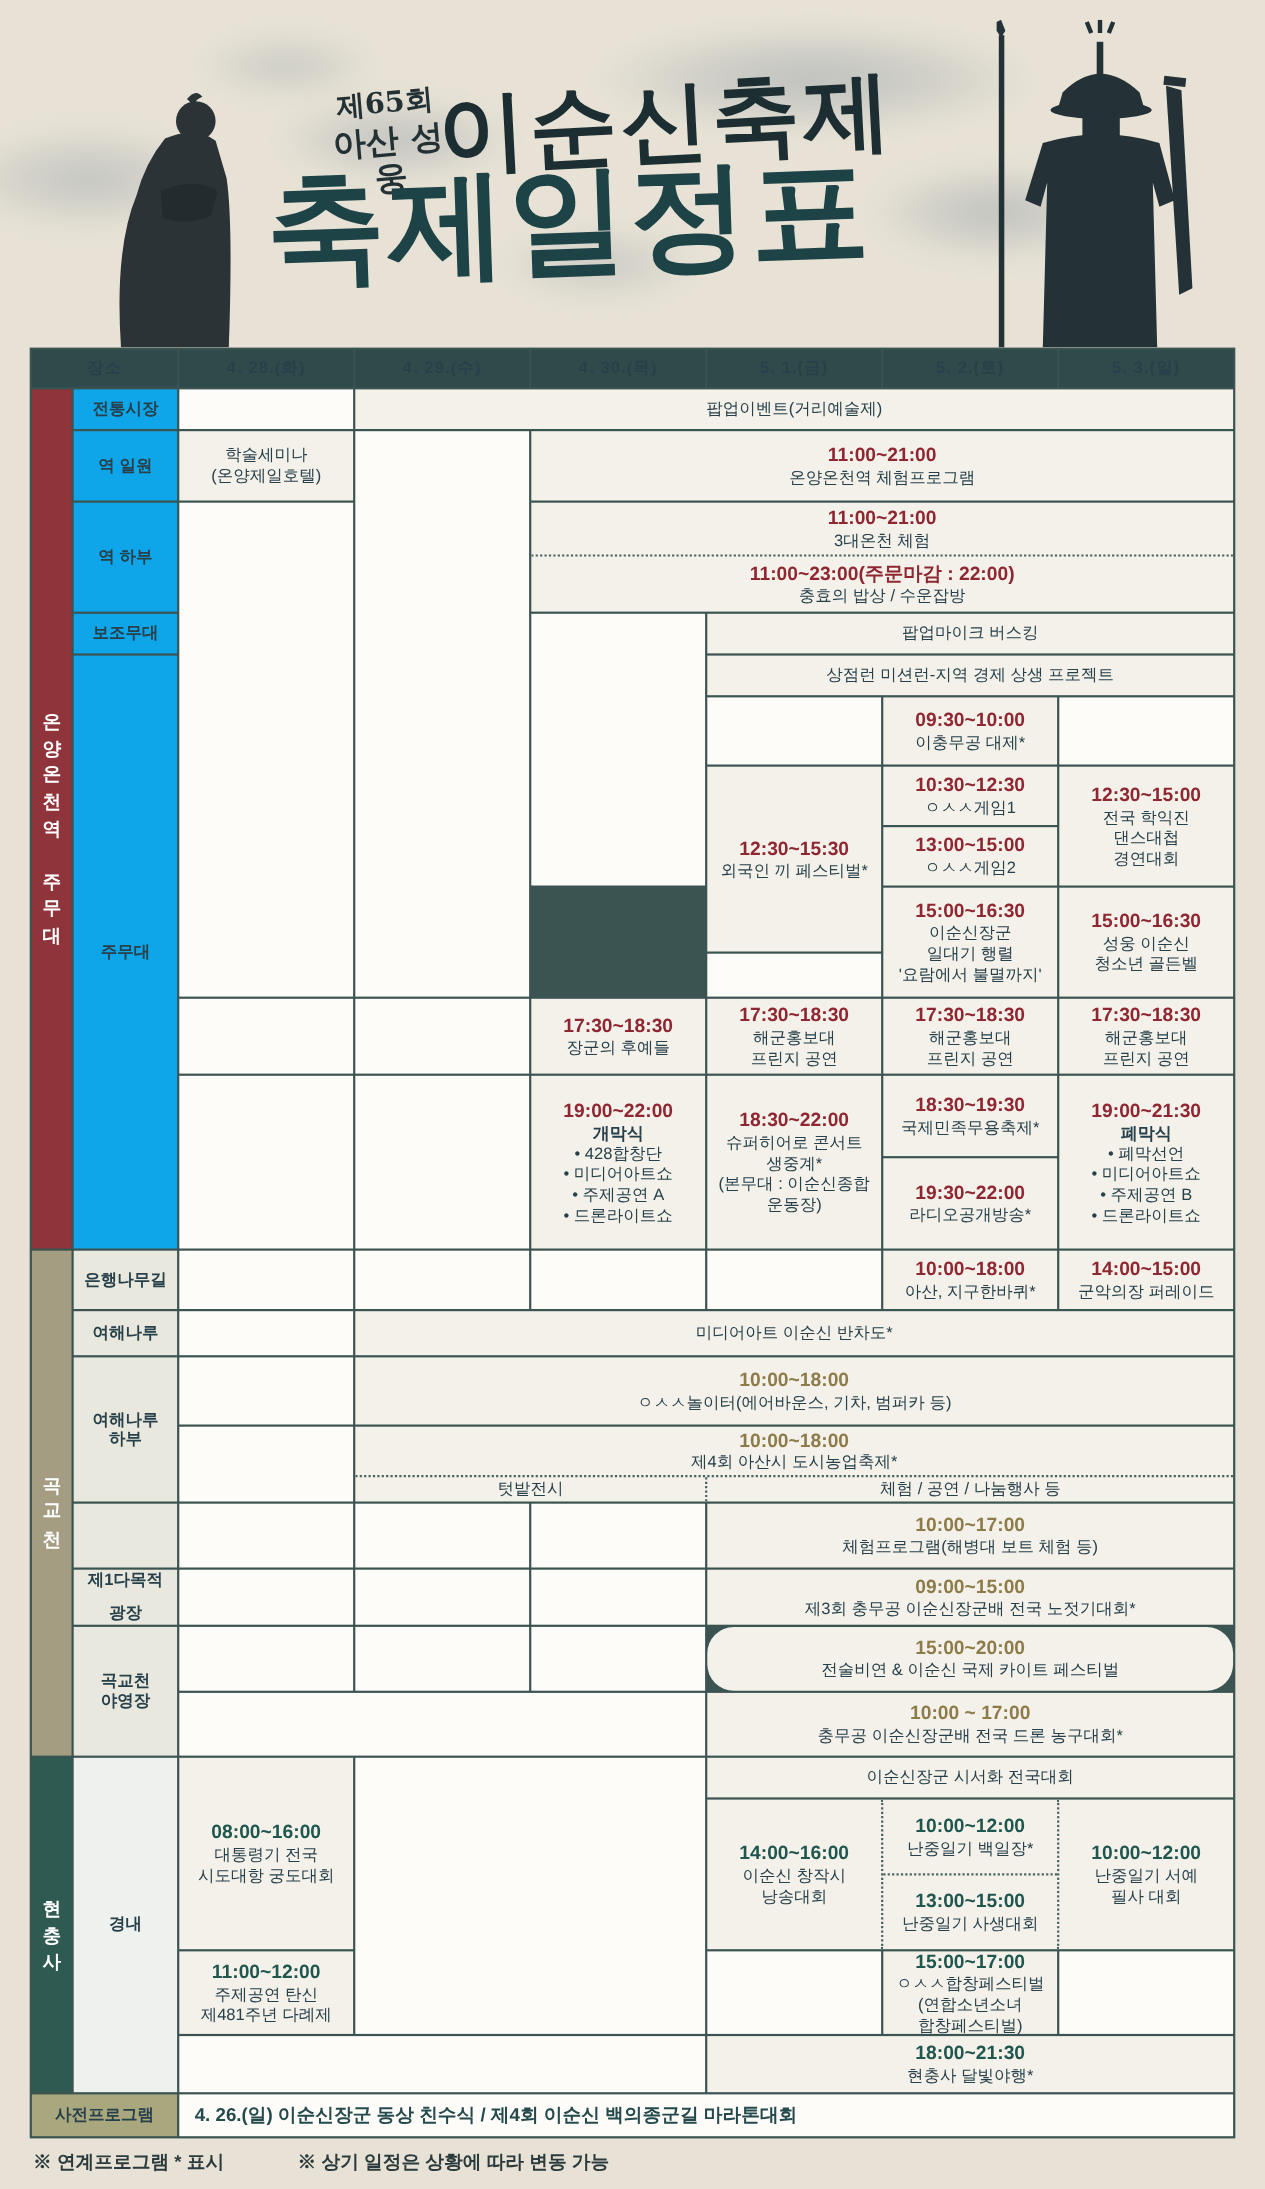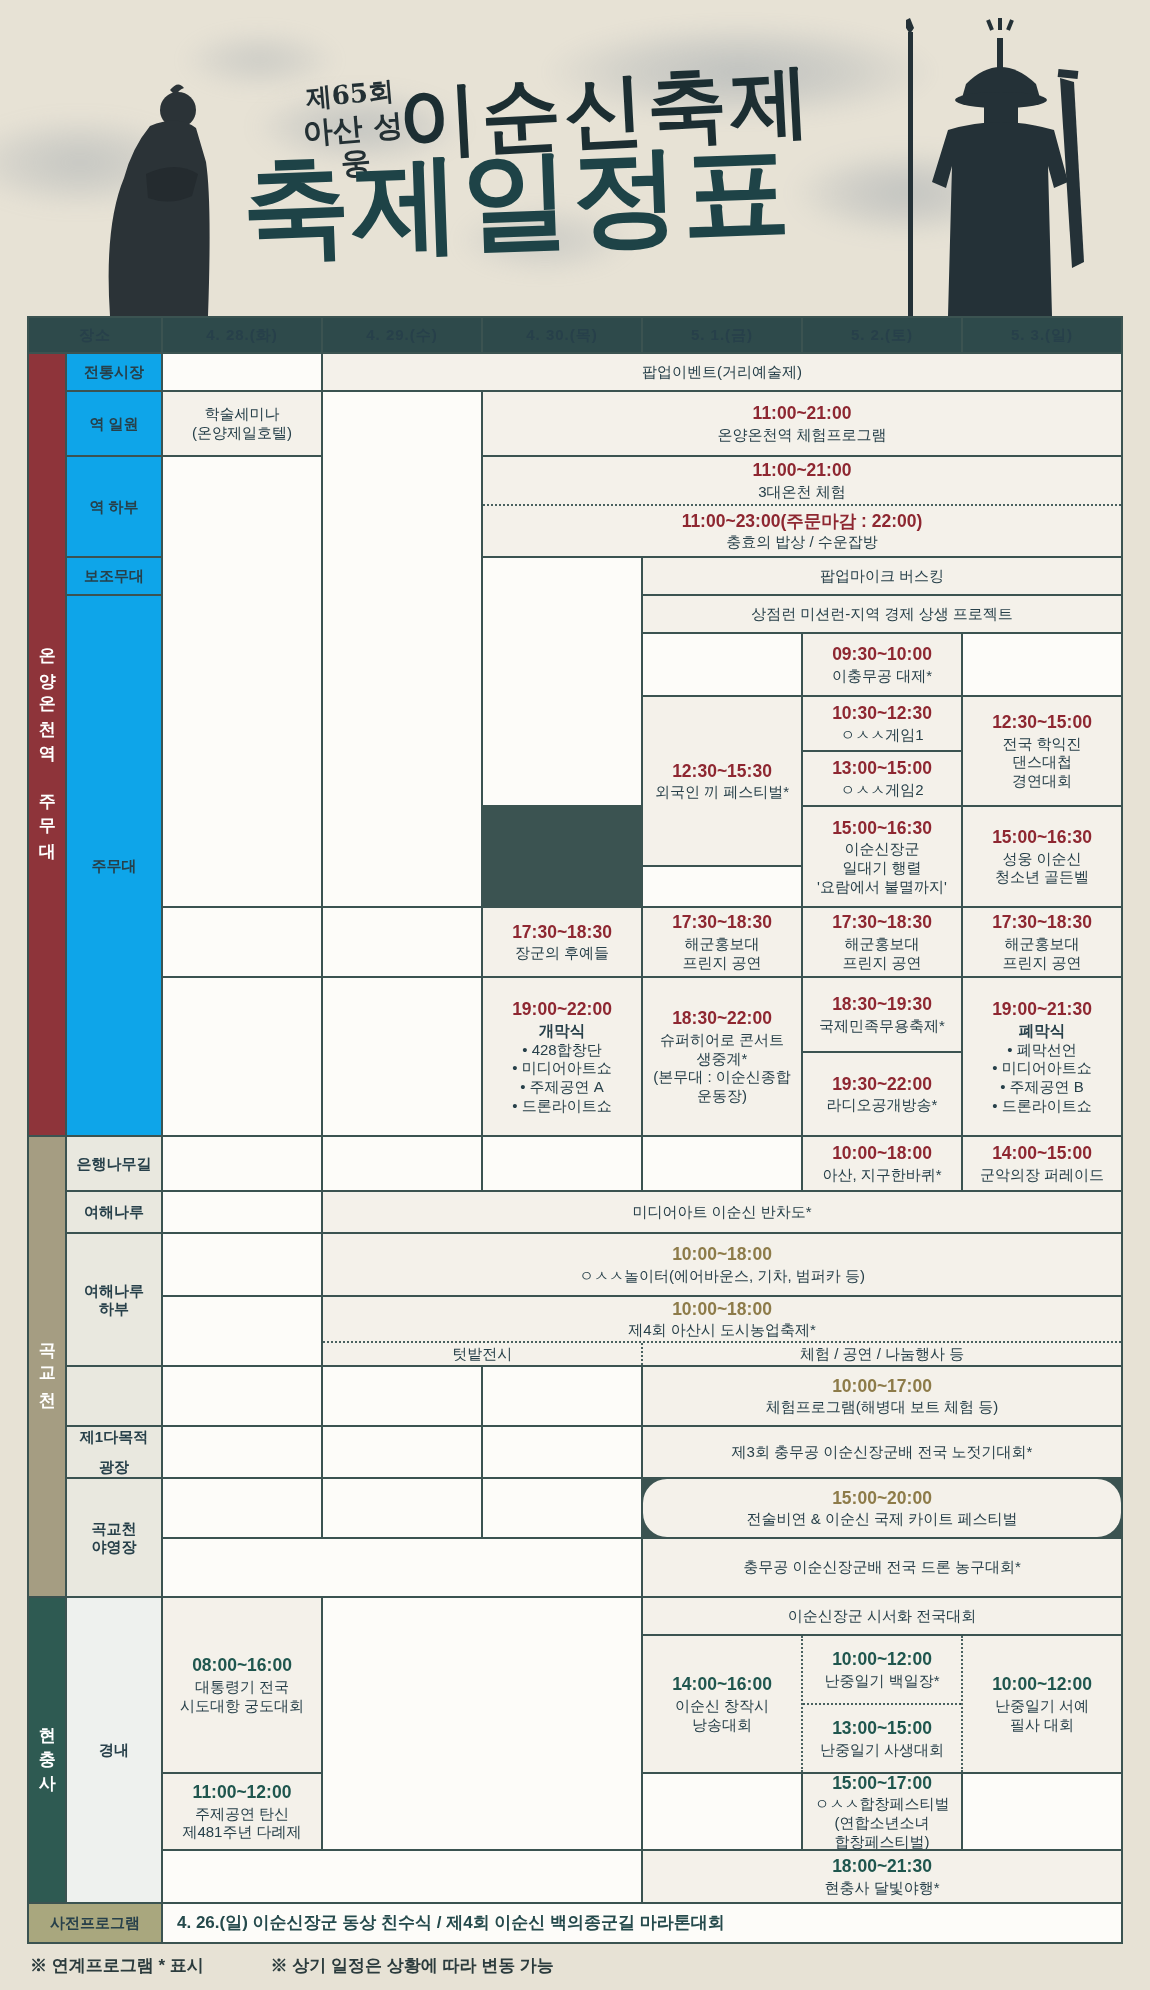--- a/index.html
+++ b/index.html
@@ -337,31 +337,33 @@
     <div class="cell empty" style="grid-area: 21 / 4 / span 1 / span 1;"></div>
     <div class="cell empty" style="grid-area: 21 / 5 / span 1 / span 1;"></div>
     <div class="cell event" style="grid-area: 21 / 6 / span 1 / span 3;">
       <div class="ln tb">10:00~17:00</div>
       <div class="ln tl">체험프로그램(해병대 보트 체험 등)</div>
     </div>
     <div class="cell empty" style="grid-area: 22 / 3 / span 1 / span 1;"></div>
     <div class="cell empty" style="grid-area: 22 / 4 / span 1 / span 1;"></div>
     <div class="cell empty" style="grid-area: 22 / 5 / span 1 / span 1;"></div>
     <div class="cell event" style="grid-area: 22 / 6 / span 1 / span 3;">
+      <div class="ln tb">09:00~15:00</div>
       <div class="ln tl">제3회 충무공 이순신장군배 전국 노젓기대회*</div>
     </div>
     <div class="cell empty" style="grid-area: 23 / 3 / span 1 / span 1;"></div>
     <div class="cell empty" style="grid-area: 23 / 4 / span 1 / span 1;"></div>
     <div class="cell empty" style="grid-area: 23 / 5 / span 1 / span 1;"></div>
     <div class="cell event" style="grid-area: 23 / 6 / span 1 / span 3; border-radius: 24px;">
       <div class="ln tb">15:00~20:00</div>
       <div class="ln tl">전술비연 &amp; 이순신 국제 카이트 페스티벌</div>
     </div>
     <div class="cell empty" style="grid-area: 24 / 3 / span 1 / span 3;"></div>
     <div class="cell event" style="grid-area: 24 / 6 / span 1 / span 3;">
+      <div class="ln tb">10:00 ~ 17:00</div>
       <div class="ln tl">충무공 이순신장군배 전국 드론 농구대회*</div>
     </div>
     <div class="cell event" style="grid-area: 25 / 3 / span 3 / span 1;">
       <div class="ln tc">08:00~16:00</div>
       <div class="ln tl">대통령기 전국</div>
       <div class="ln tl">시도대항 궁도대회</div>
     </div>
     <div class="cell empty" style="grid-area: 25 / 4 / span 4 / span 2;"></div>
     <div class="cell event" style="grid-area: 25 / 6 / span 1 / span 3;">
       <div class="ln tl">이순신장군 시서화 전국대회</div>

